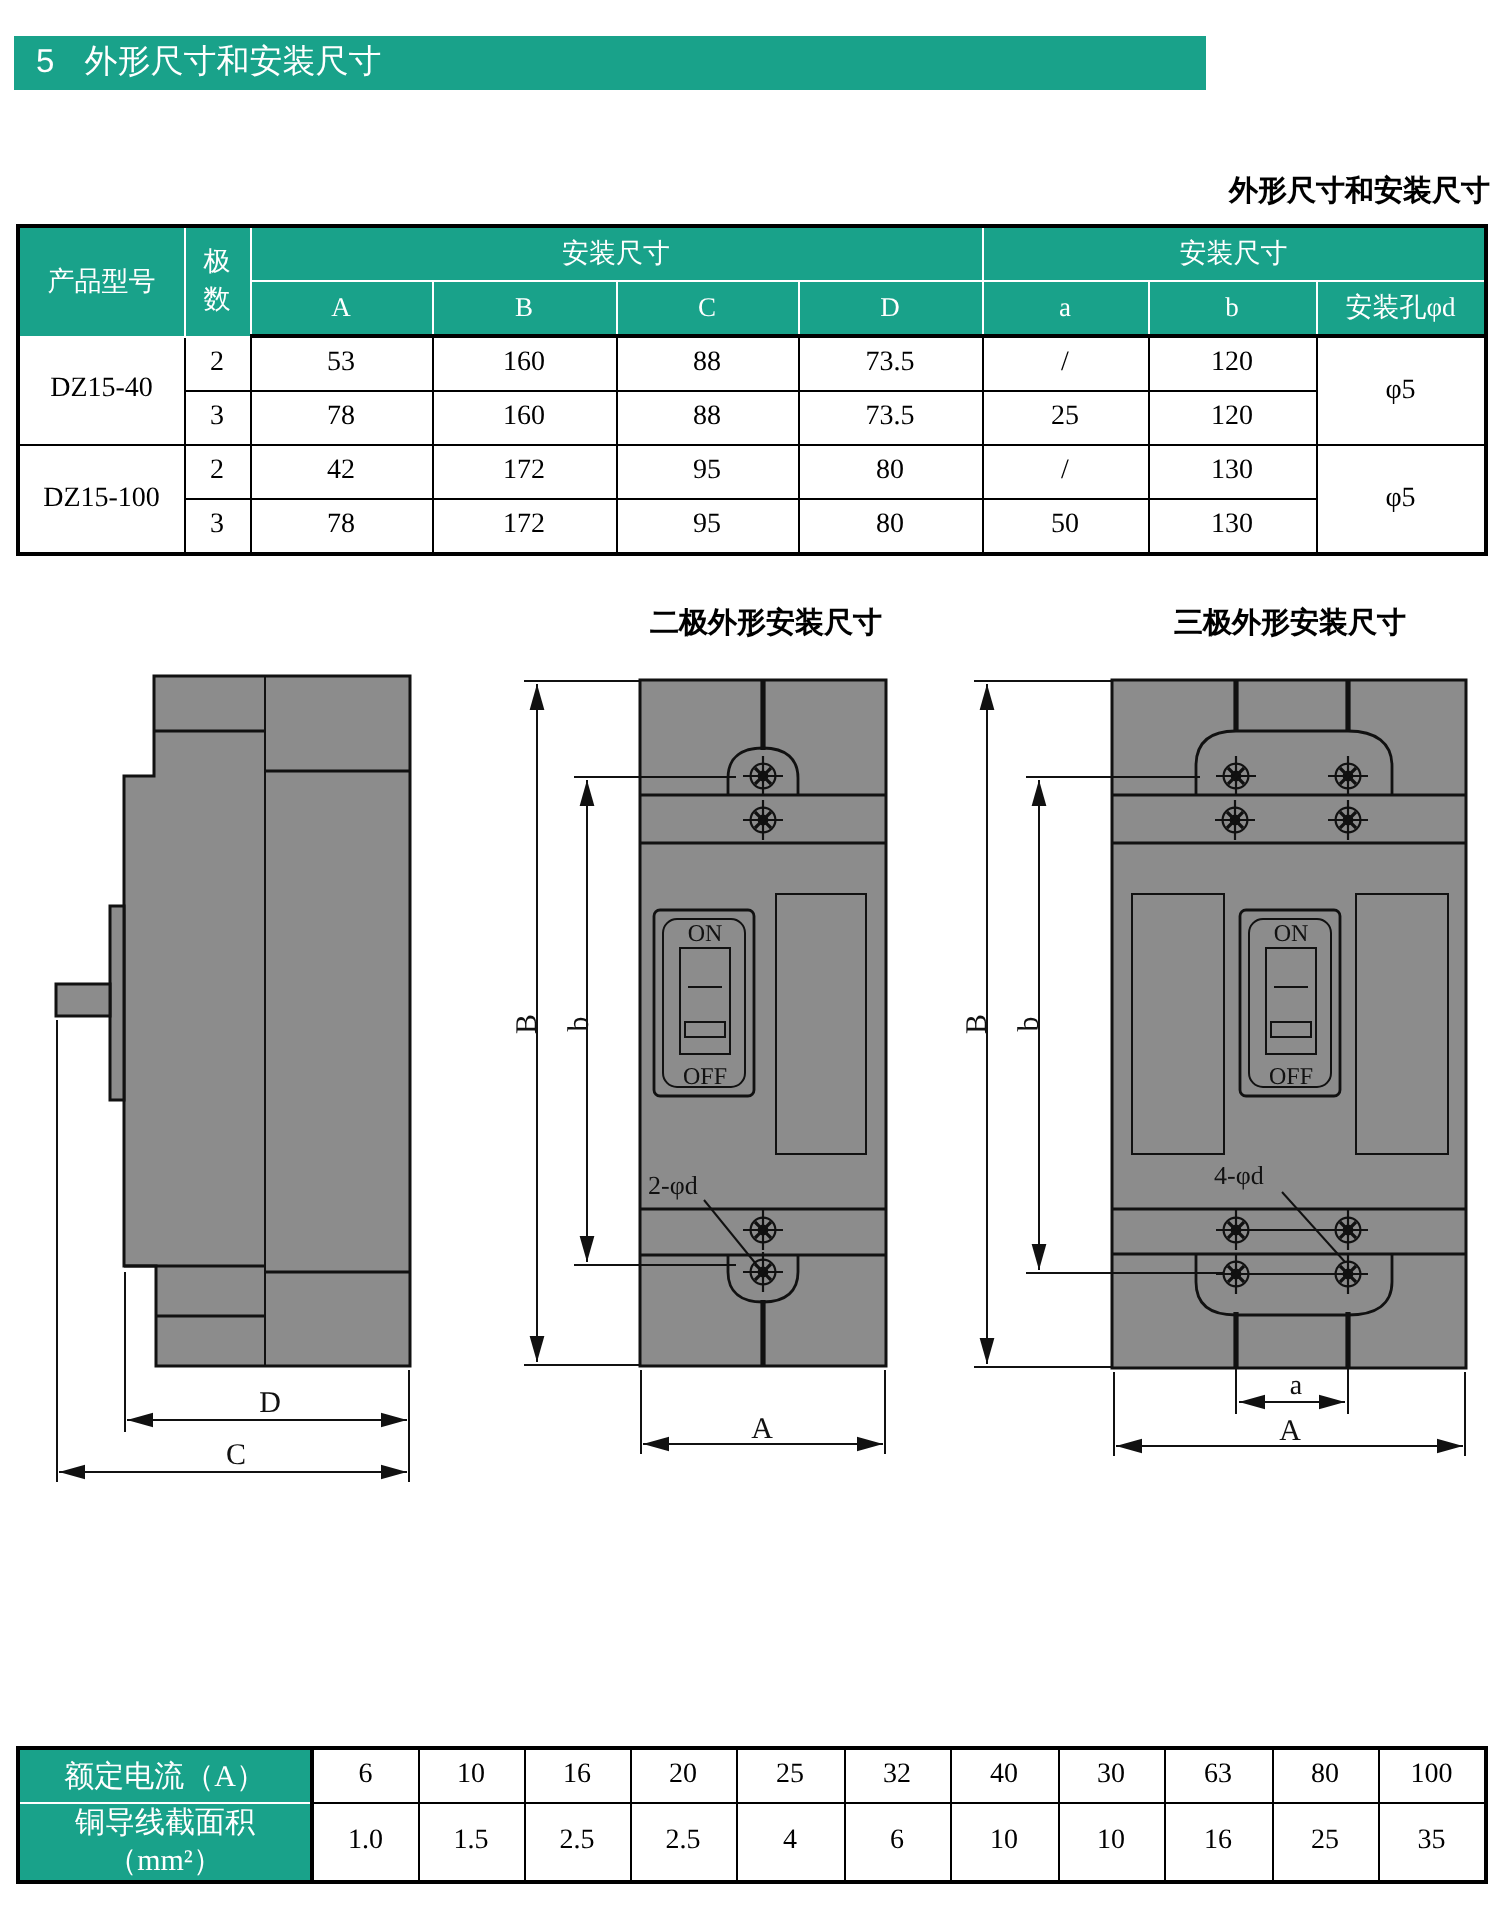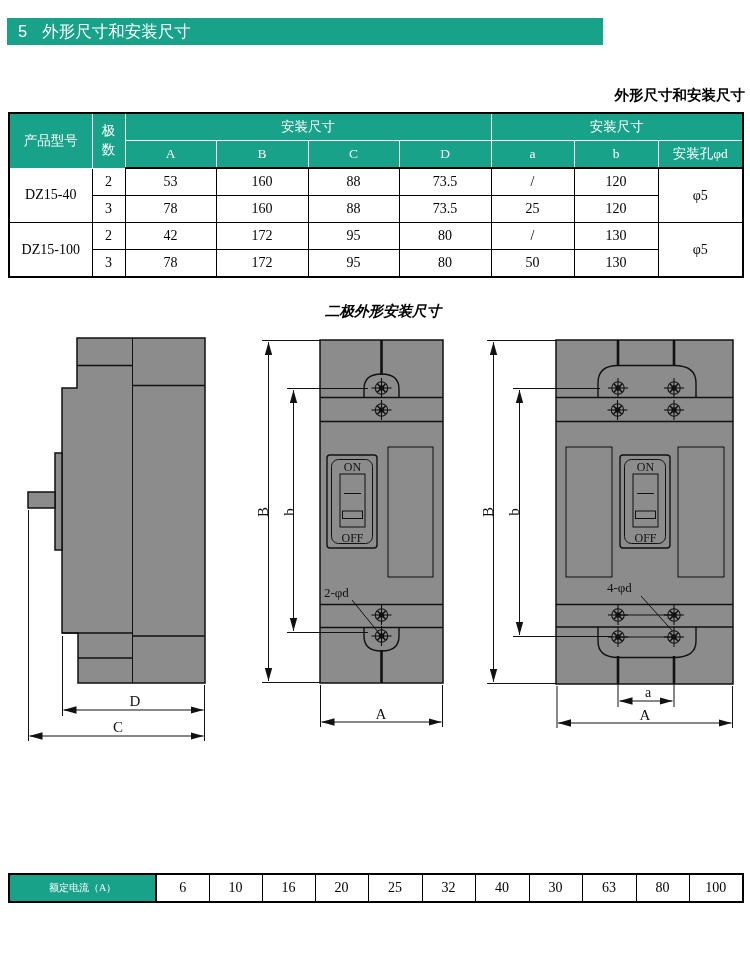--- a/index.html
+++ b/index.html
@@ -14,42 +14,42 @@
   }
   
   .sec-bar{
     position:absolute;left:7px;width:596px;height:27px;background:var(--accent);
     color:#fff;font-weight:normal;font-size:16.5px;line-height:27px;
   }
   .sec-num{padding-left:11px;padding-right:15px;}
   .intro-text{position:absolute;left:7px;top:58px;font-size:15.5px;font-weight:bold;}
   .caption-right{position:absolute;right:5px;top:86px;font-size:14.5px;font-weight:bold;}
   .drawing-title{position:absolute;top:302px;font-size:14.5px;font-weight:bold;text-align:center;}
-  #title-2p{left:303px;width:160px;font-style:italic;}
+  #title-2p{left:303px;width:160px;}
   #title-3p{left:550px;width:190px;}
 
   
   table{border-collapse:collapse;table-layout:fixed;}
   .doc-table{position:absolute;left:8px;width:734px;font-family:"Liberation Serif","DejaVu Serif",serif;}
   #dim-table{top:112px;}
   #dim-table th{
     background:var(--accent);color:#fff;font-weight:normal;font-size:13.5px;
     border:1.5px solid #fff;height:26px;padding:0;text-align:center;
   }
   #dim-table thead tr:last-child th{border-bottom:2px solid #000;}
   #dim-table td{
     border:1px solid #000;height:26px;text-align:center;font-size:14px;padding:0;background:#fff;
   }
   #dim-table{border:2px solid #000;}
   .vert-wrap{display:inline-block;width:1.05em;word-break:break-all;line-height:1.4;}
 
   
   #wire-table{top:873px;border:2.5px solid #000;}
   #wire-table th{
-    background:var(--accent);color:#fff;font-weight:normal;font-size:10px;
+    background:var(--accent);color:#fff;font-weight:normal;font-size:15px;
     border:1.5px solid #fff;border-right:2px solid #000;height:26px;padding:0;text-align:center;
   }
   #wire-table td{
     border:1px solid #000;height:26px;text-align:center;font-size:14px;padding:0;background:#fff;
   }
 
   
   #drawings{position:absolute;left:0;top:330px;}
   .gfill{fill:var(--gray);stroke:var(--ink);stroke-width:1.5;}
   .ln{stroke:var(--ink);stroke-width:1;fill:none;}
@@ -139,20 +139,21 @@
           <td>172</td>
           <td>95</td>
           <td>80</td>
           <td>50</td>
           <td>130</td>
         </tr>
       </tbody>
   </table>
 
   <div id="title-2p" class="drawing-title">二极外形安装尺寸</div>
+  <div id="title-3p" class="drawing-title">三极外形安装尺寸</div>
 
   <svg id="drawings" width="750" height="430" viewBox="0 330 750 430">
     <defs>
       <marker id="arr" viewBox="0 0 12 8" refX="12" refY="4" markerWidth="13" markerHeight="9" markerUnits="userSpaceOnUse" orient="auto-start-reverse">
         <path d="M12,4 L0,0.6 L0,7.4 Z" fill="#111"></path>
       </marker>
       <g id="screw" stroke="#111" stroke-width="1.1">
         <line x1="-10" y1="0" x2="10" y2="0"></line>
         <line x1="0" y1="-10" x2="0" y2="10"></line>
         <circle r="6.2" fill="none"></circle>
@@ -303,16 +304,30 @@
           <td>16</td>
           <td>20</td>
           <td>25</td>
           <td>32</td>
           <td>40</td>
           <td>30</td>
           <td>63</td>
           <td>80</td>
           <td>100</td>
         </tr>
+        <tr>
+          <th>铜导线截面积（mm²）</th>
+          <td>1.0</td>
+          <td>1.5</td>
+          <td>2.5</td>
+          <td>2.5</td>
+          <td>4</td>
+          <td>6</td>
+          <td>10</td>
+          <td>10</td>
+          <td>16</td>
+          <td>25</td>
+          <td>35</td>
+        </tr>
       </tbody>
   </table>
 
 </div>
 
 </body></html>

